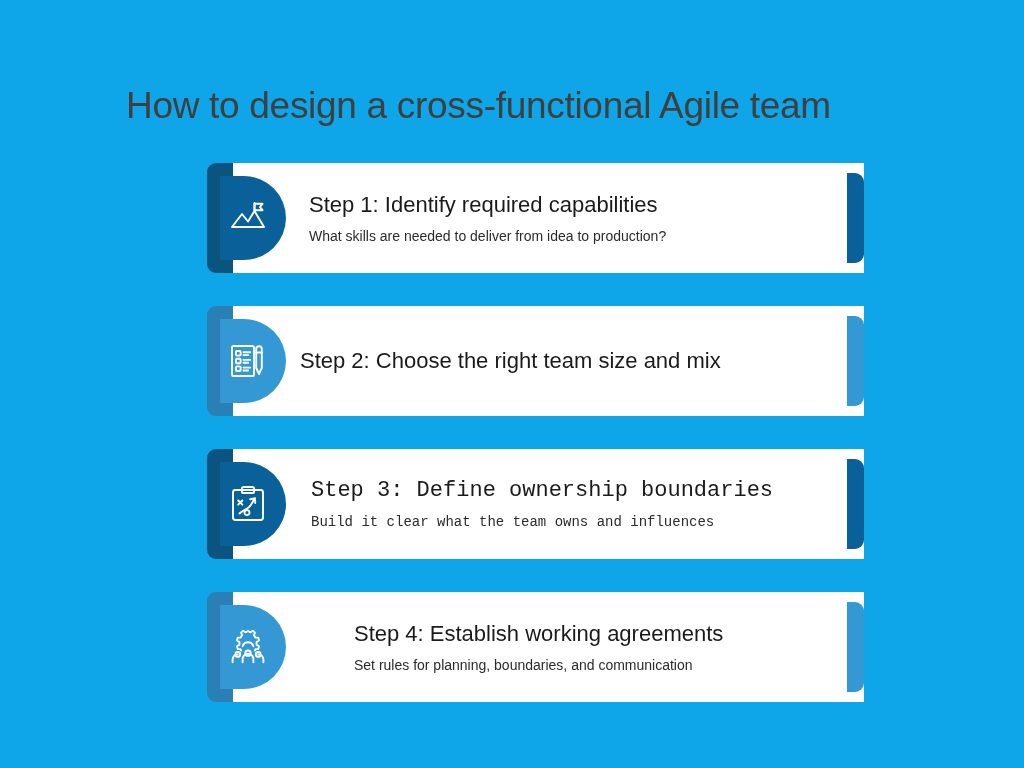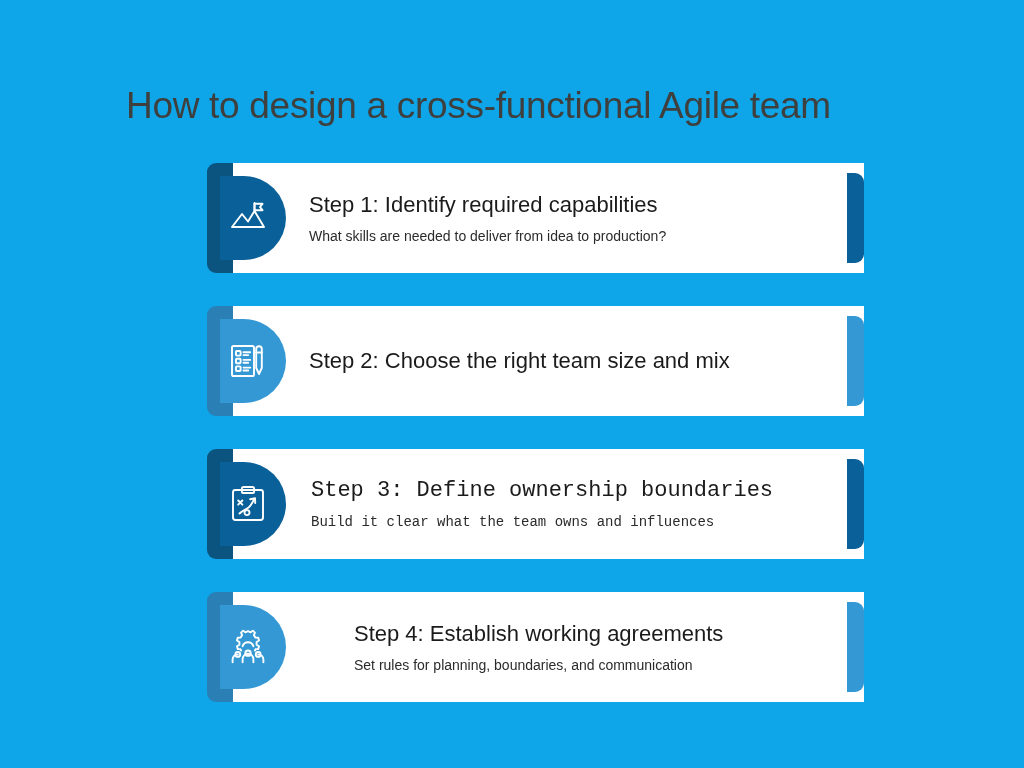--- a/index.html
+++ b/index.html
@@ -189,21 +189,21 @@
               <path d="M15.5 14.1 H20.2"></path>
               <path d="M15.5 18.9 H22.2"></path>
               <path d="M15.5 21.8 H20.2"></path>
               <path d="M15.5 26.6 H22.2"></path>
               <path d="M15.5 29.5 H20.2"></path>
               <path d="M31 5.2 C32.6 5.2 33.8 6.5 33.8 8 V27 L31 33 L28.2 27 V8 C28.2 6.5 29.4 5.2 31 5.2 Z"></path>
               <path d="M28.2 11.5 H33.8"></path>
             </svg>
           </div>
         </div>
-        <div class="step-text" style="left: 285px;">
+        <div class="step-text" style="left: 276px;">
           <div class="step-heading">Step 2: Choose the right team size and mix</div>
         </div>
       </div>
       <div class="step-row">
         <div class="card">
           <div class="card-accent" style="background: rgb(10, 97, 153);"></div>
         </div>
         <div class="badge">
           <div class="badge-tab" style="background: rgb(12, 84, 128);"></div>
           <div class="badge-body" style="background: rgb(10, 97, 153);"></div>

